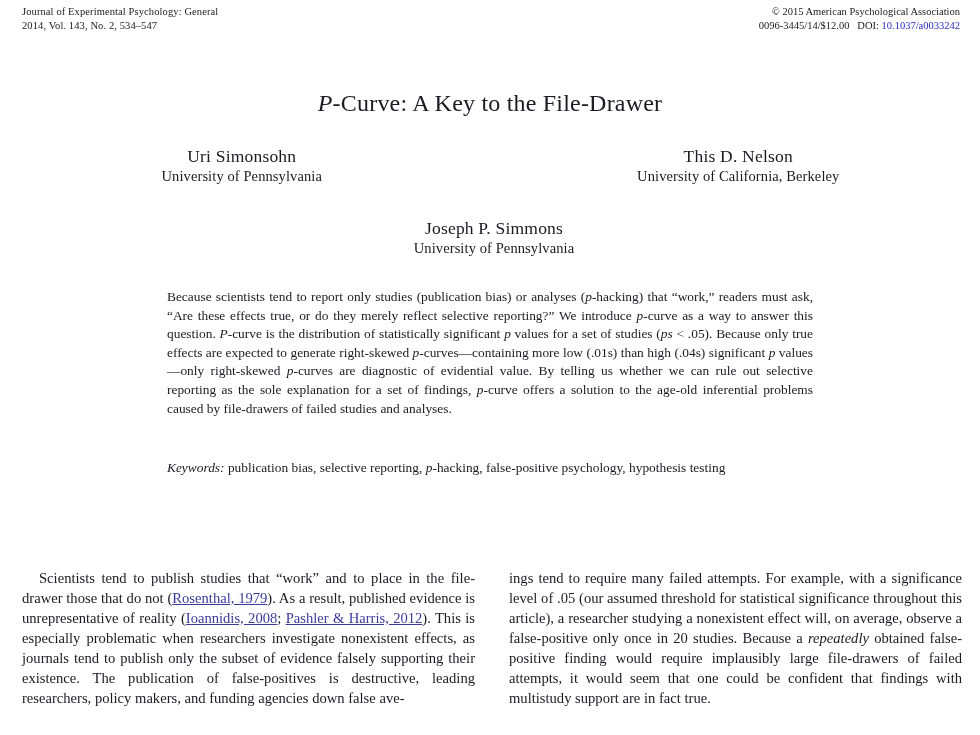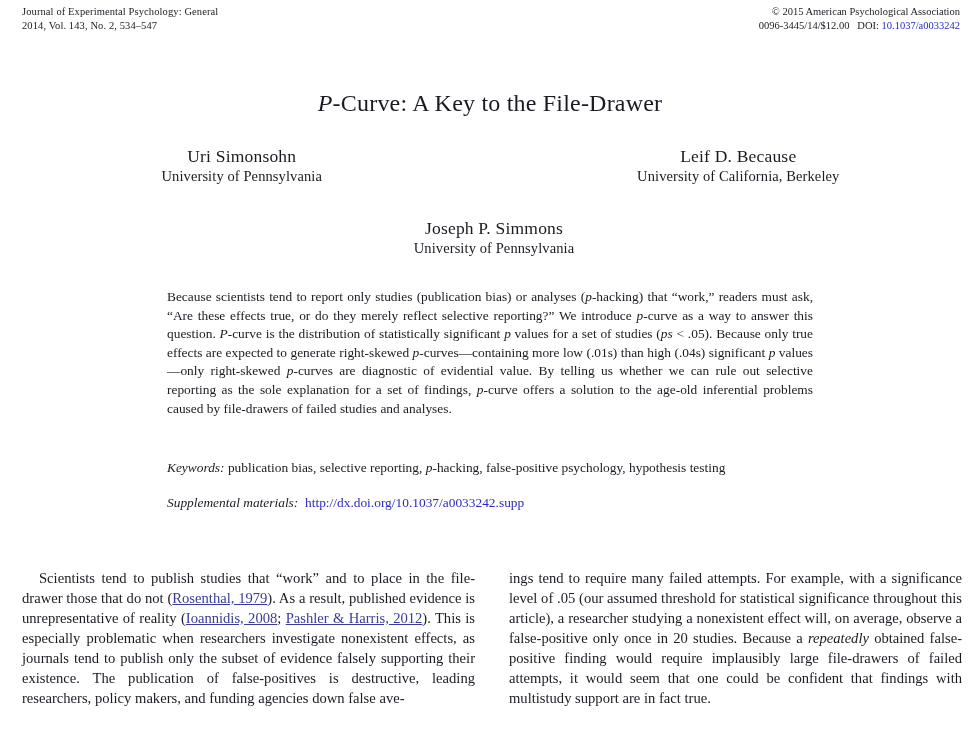--- a/index.html
+++ b/index.html
@@ -176,36 +176,35 @@
   </div>
 
   <h1 class="title"><span class="ital">P</span><span>-Curve: A Key to the File-Drawer</span></h1>
 
   <div class="author-row">
     <div class="author-col">
       <div class="author-name">Uri Simonsohn</div>
       <div class="author-affil">University of Pennsylvania</div>
     </div>
     <div class="author-col">
-      <div class="author-name">Leif D. Because</div>
+      <div class="author-name">This D. Nelson</div>
       <div class="author-affil">University of California, Berkeley</div>
     </div>
   </div>
   <div class="author-col solo">
     <div class="author-name">Joseph P. Simmons</div>
     <div class="author-affil">University of Pennsylvania</div>
   </div>
 
   <div class="abstract">
     <p><span>Because scientists tend to report only studies (publication bias) or analyses (</span><i>p</i><span>-hacking) that “work,” readers must ask, “Are these effects true, or do they merely reflect selective reporting?” We introduce </span><i>p</i><span>-curve as a way to answer this question. </span><i>P</i><span>-curve is the distribution of statistically significant </span><i>p</i><span> values for a set of studies (</span><i>ps</i><span> &lt; .05). Because only true effects are expected to generate right-skewed </span><i>p</i><span>-curves—containing more low (.01s) than high (.04s) significant </span><i>p</i><span> values—only right-skewed </span><i>p</i><span>-curves are diagnostic of evidential value. By telling us whether we can rule out selective reporting as the sole explanation for a set of findings, </span><i>p</i><span>-curve offers a solution to the age-old inferential problems caused by file-drawers of failed studies and analyses.</span></p>
   </div>
 
   <div class="kw"><span class="lead">Keywords:</span><span> publication bias, selective reporting, </span><i>p</i><span>-hacking, false-positive psychology, hypothesis testing</span></div>
 
-  <div class="supp"><span class="lead">Supplemental materials:</span><span>&nbsp;&nbsp;</span><a class="link" href="#">http://dx.doi.org/10.1037/a0033242.supp</a></div>
 
   <div class="cols">
 
     <div class="col">
       <p class="indent"><span>Scientists tend to publish studies that “work” and to place in the file-drawer those that do not (</span><a class="cite" href="#">Rosenthal, 1979</a><span>). As a result, published evidence is unrepresentative of reality (</span><a class="cite" href="#">Ioannidis, 2008</a><span>; </span><a class="cite" href="#">Pashler &amp; Harris, 2012</a><span>). This is especially problematic when researchers investigate nonexistent effects, as journals tend to publish only the subset of evidence falsely supporting their existence. The publication of false-positives is destructive, leading researchers, policy makers, and funding agencies down false ave-</span></p>
     </div>
 
     <div class="col">
       <p><span>ings tend to require many failed attempts. For example, with a significance level of .05 (our assumed threshold for statistical significance throughout this article), a researcher studying a nonexistent effect will, on average, observe a false-positive only once in 20 studies. Because a </span><i>repeatedly</i><span> obtained false-positive finding would require implausibly large file-drawers of failed attempts, it would seem that one could be confident that findings with multistudy support are in fact true.</span></p>
     </div>

